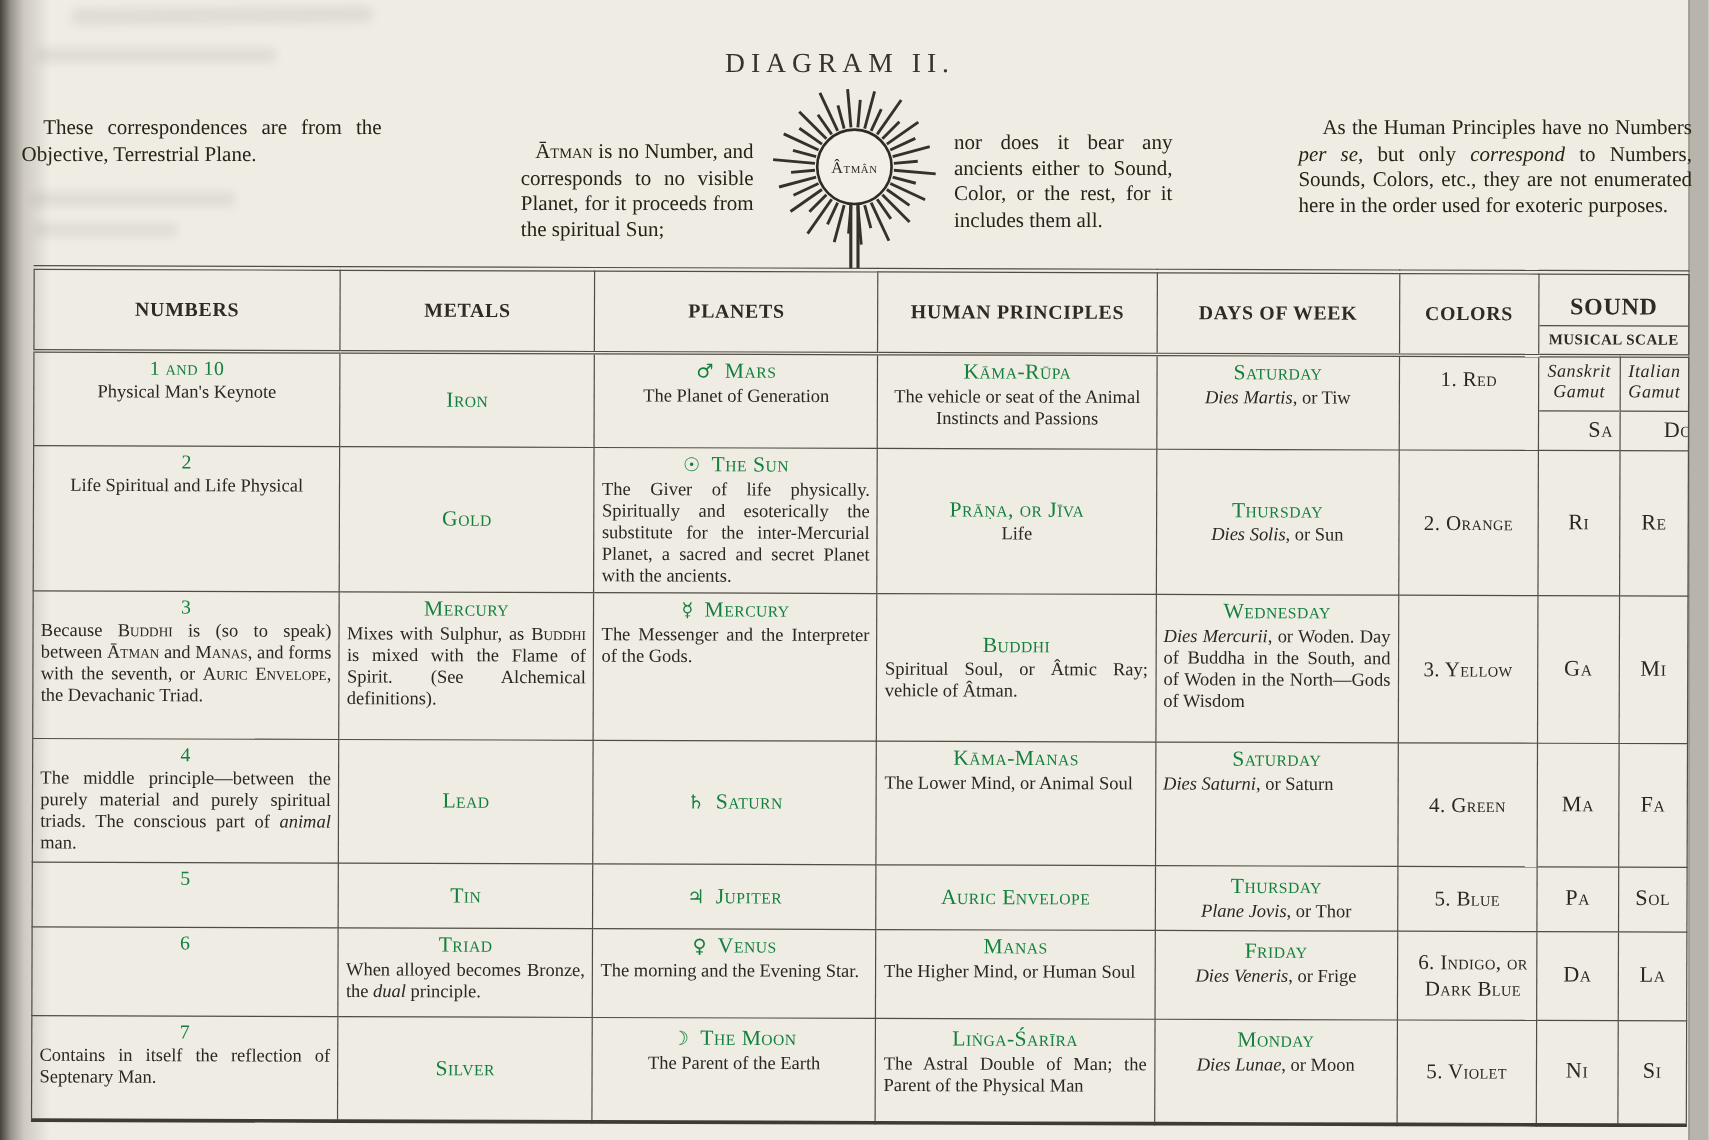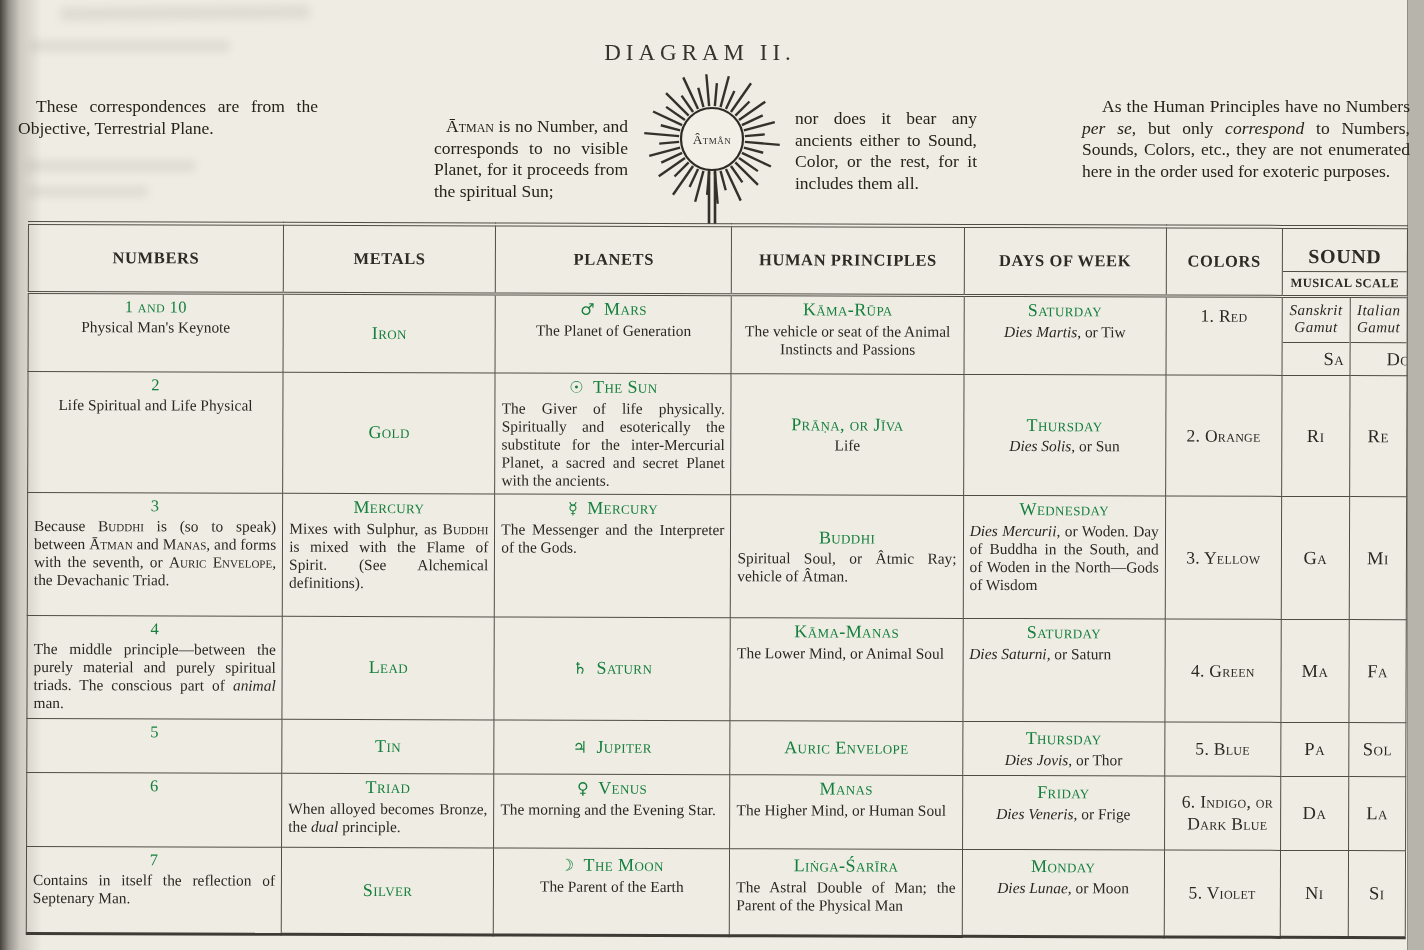--- a/index.html
+++ b/index.html
@@ -267,21 +267,21 @@
           <div class="t">Tin</div>
         </td>
         <td class="mid">
           <div class="t"><span class="psym">♃</span><span>Jupiter</span></div>
         </td>
         <td class="mid">
           <div class="t">Auric Envelope</div>
         </td>
         <td class="pt6">
           <div class="t">Thursday</div>
-          <div class="n cen"><i>Dies Jovis</i>, or Thor</div>
+          <div class="n cen"><i>Plane Jovis</i>, or Thor</div>
         </td>
         <td class="c-color">5. Blue</td>
         <td class="c-snd">Pa</td>
         <td class="c-snd">Sol</td>
       </tr>
 
       <tr style="height:74px">
         <td class="c-num">
           <div class="t">6</div>
         </td>

